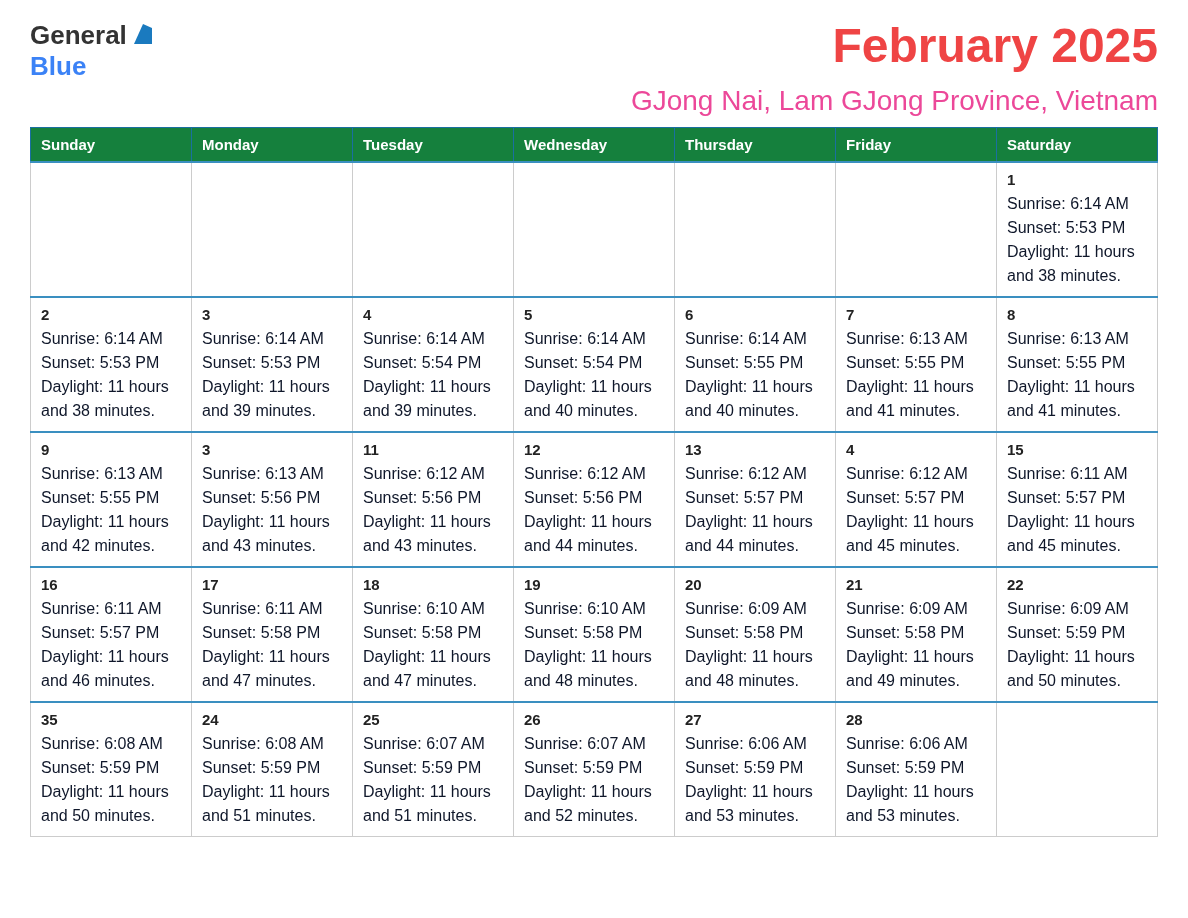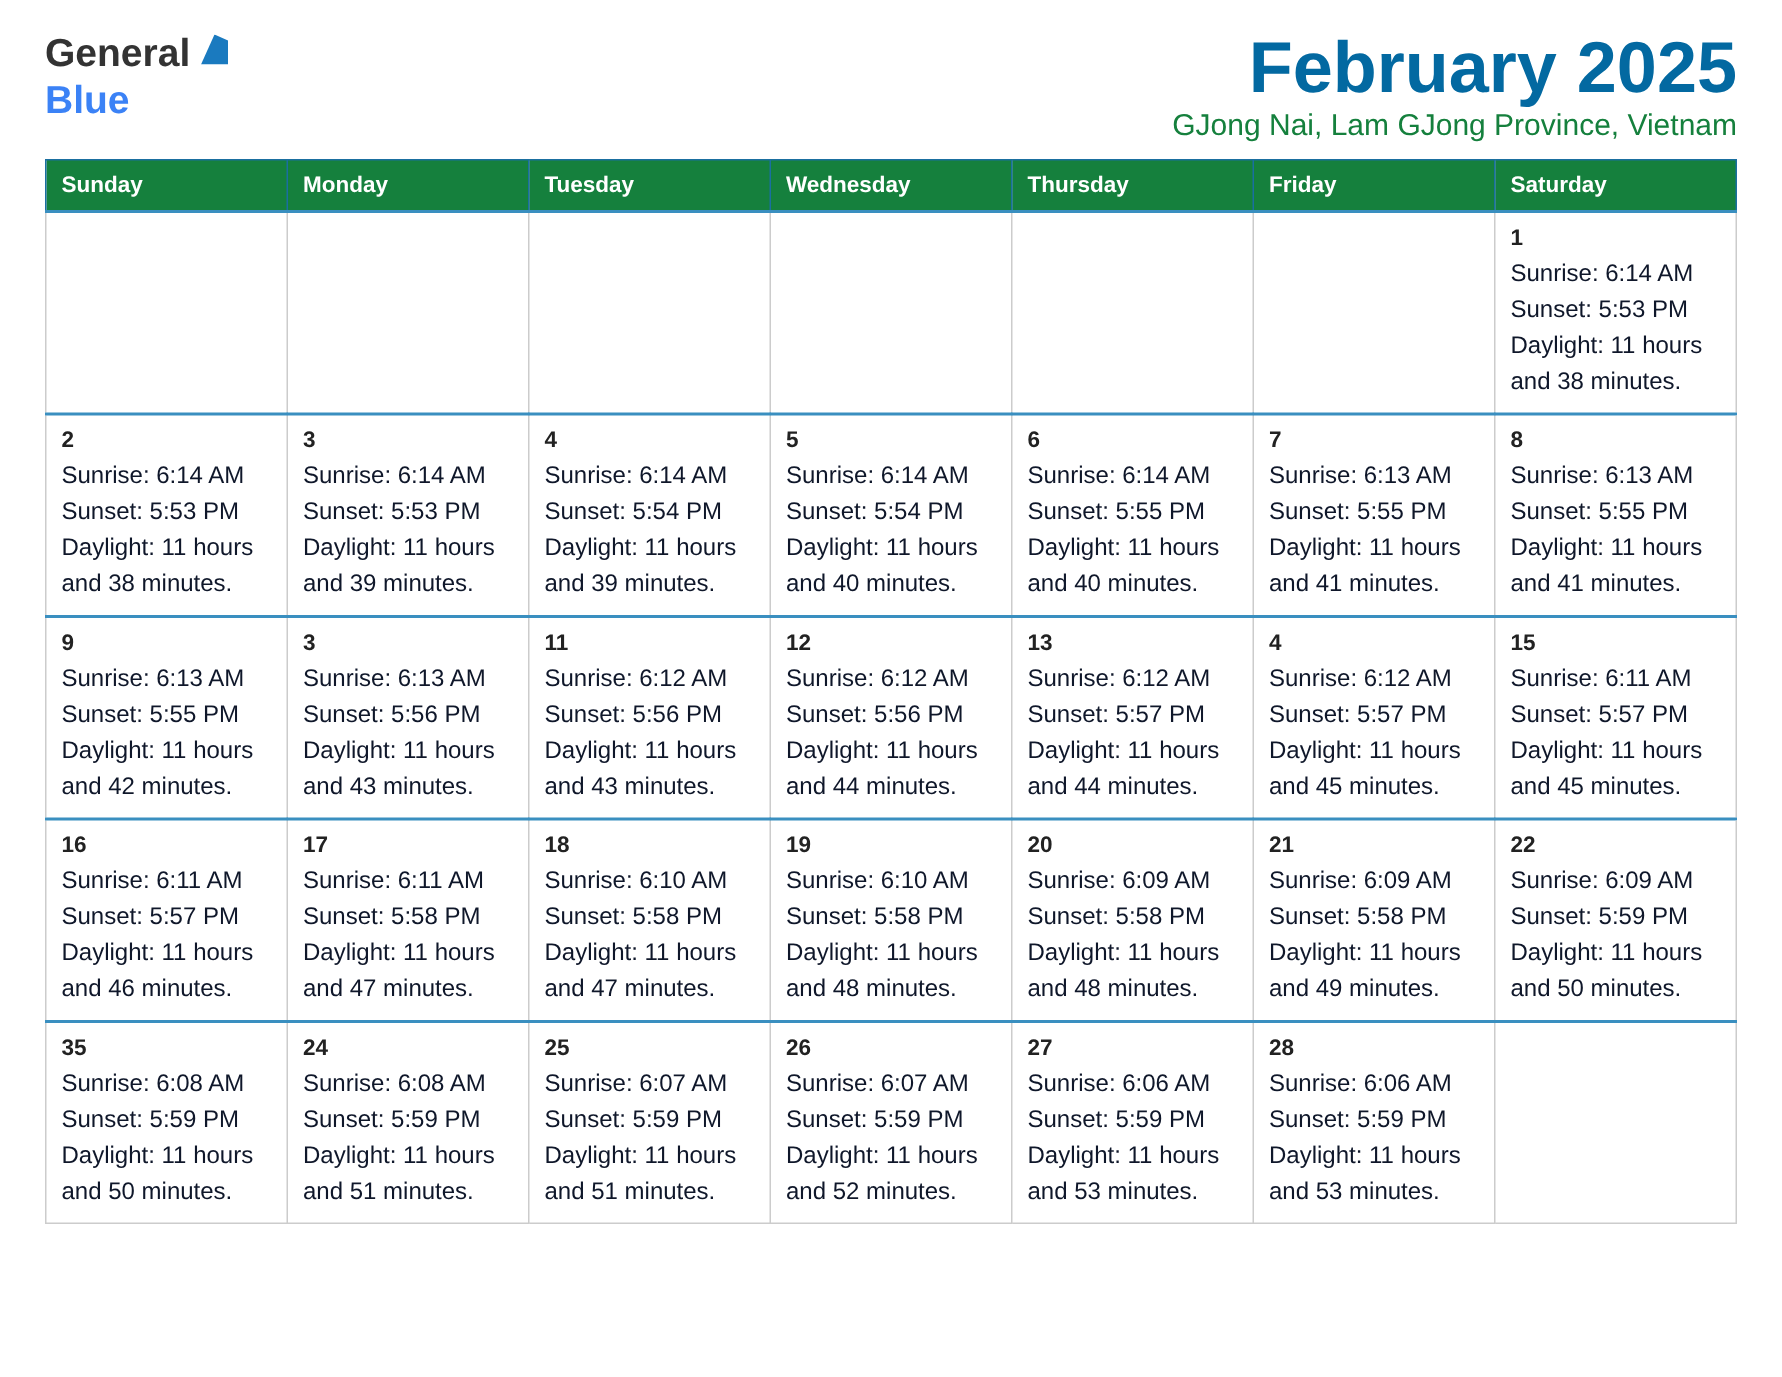--- a/index.html
+++ b/index.html
@@ -20,27 +20,27 @@
       display: flex;
       flex-direction: column;
       align-items: flex-start;
     }
     .title-section {
       text-align: right;
     }
     .month-year {
       font-size: 48px;
       font-weight: bold;
-      color: #0369a1;
+      color: #ef4444;
       line-height: 1.1;
     }
     .location {
-      font-size: 20px;
-      color: #15803d;
-      margin-top: 0;
+      font-size: 28px;
+      color: #ec4899;
+      margin-top: 12px;
     }
     .calendar {
       width: 100%;
       border-collapse: collapse;
       margin-top: 10px;
     }
     .calendar thead th {
       background-color: #15803d;
       color: #fff;
       font-size: 15px;

